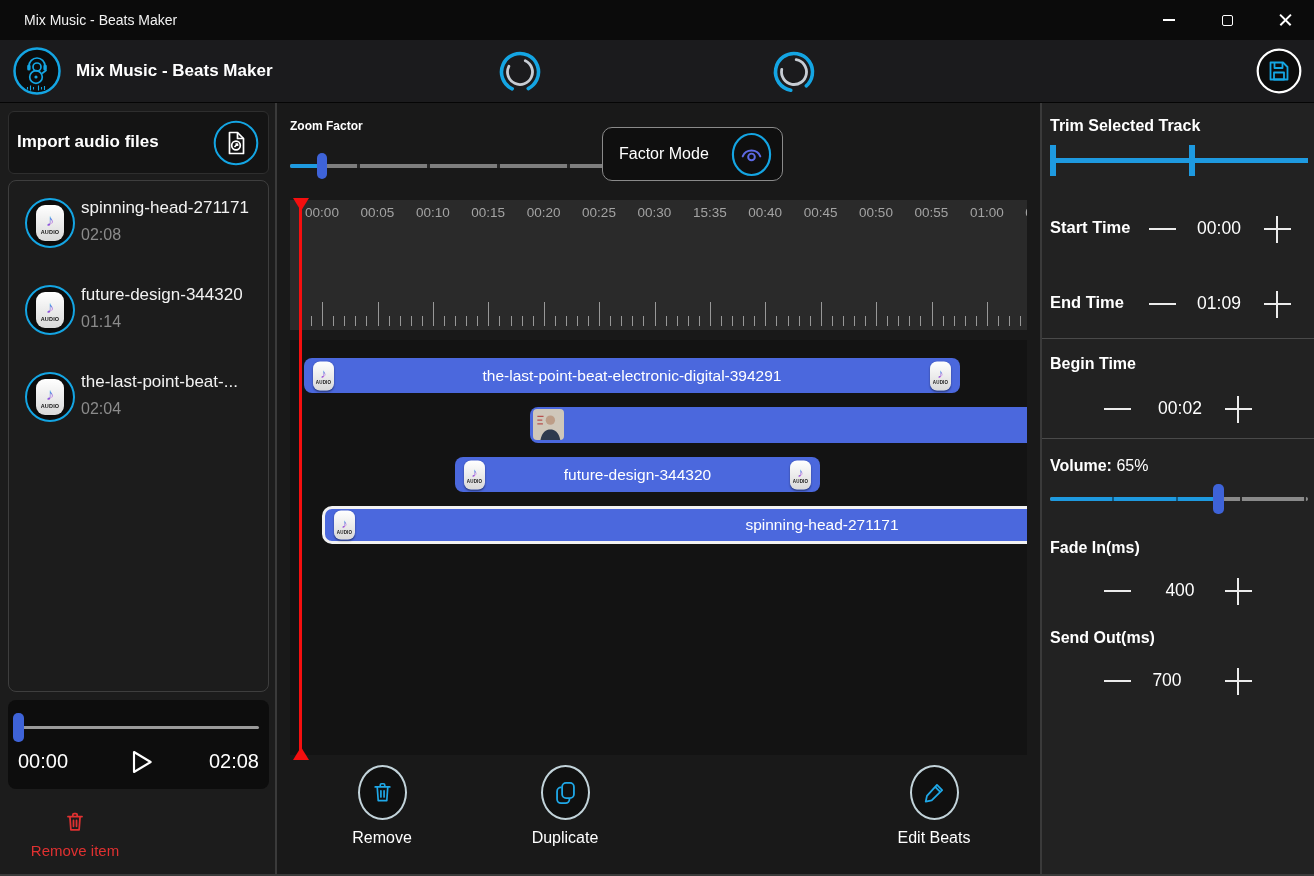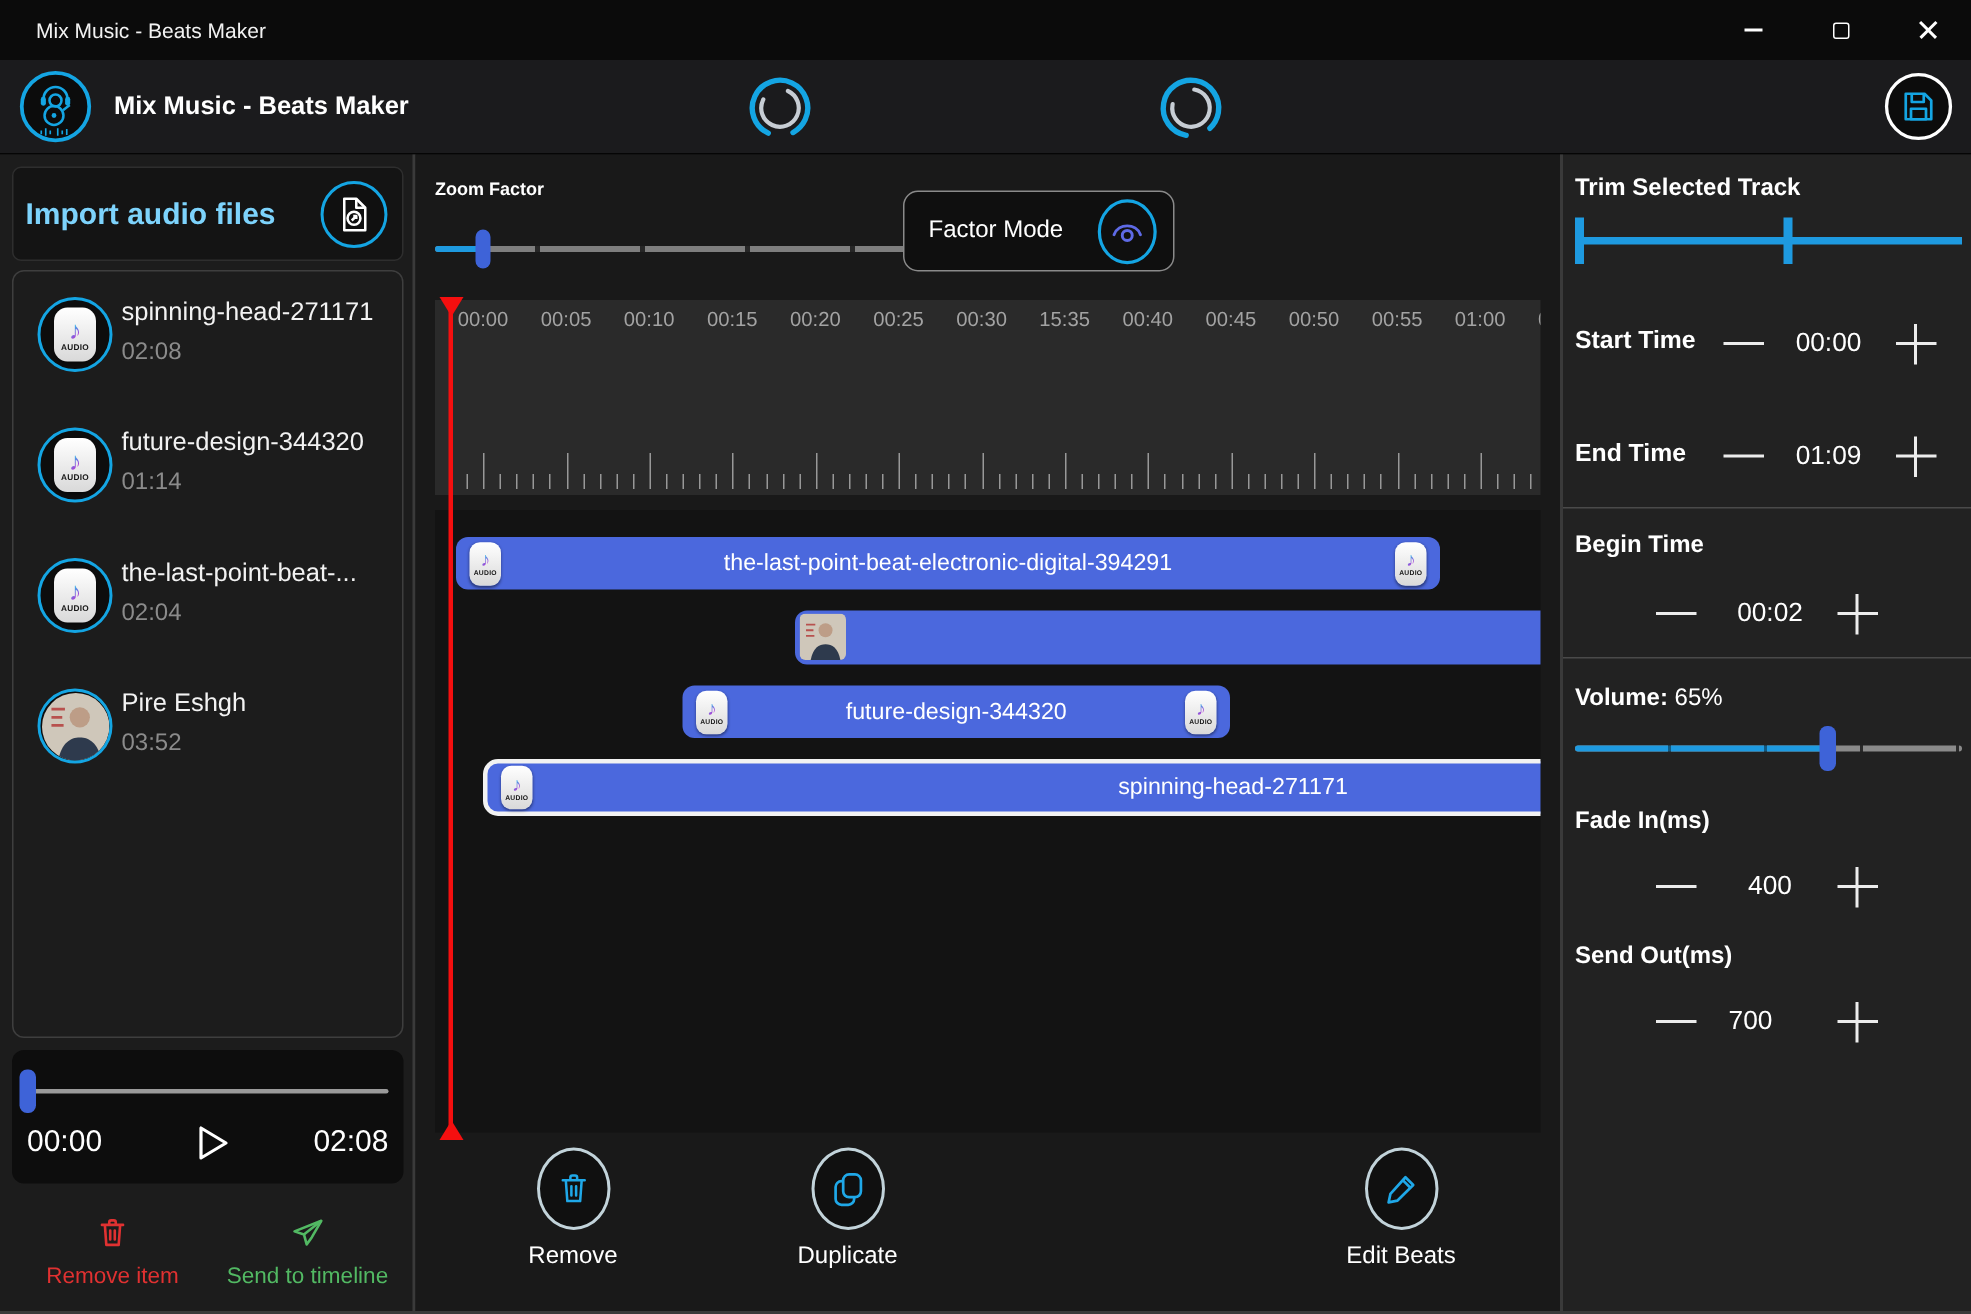--- a/index.html
+++ b/index.html
@@ -22,21 +22,21 @@
   .header { position:absolute; left:0; top:40px; width:1314px; height:63px; background:#1b1b1d; border-bottom:1px solid #050505; }
   .logo { position:absolute; left:12px; top:6px; width:50px; height:50px; }
   .app-title { position:absolute; left:76px; top:21px; font-size:17px; font-weight:700; color:#fff; }
   .spinner { position:absolute; top:9px; width:46px; height:46px; }
   .spinner.s1 { left:497px; } .spinner.s2 { left:771px; }
   .save-btn { position:absolute; left:1256px; top:8px; width:46px; height:46px; background:transparent; border:none; cursor:pointer; }
 
   
   .sidebar { position:absolute; left:0; top:103px; width:277px; height:773px; background:#1c1c1c; border-right:2px solid #3a3a3a; }
   .import-box { position:absolute; left:8px; top:8px; width:261px; height:63px; background:#141414; border:1px solid #2e2e2e; border-radius:6px; }
-  .import-label { position:absolute; left:8px; top:20px; font-size:20px; font-weight:700; color:#7dd3fc; }
+  .import-label { position:absolute; left:8px; top:20px; font-size:17px; font-weight:700; color:#ffffff; }
   .import-btn { position:absolute; right:9px; top:8px; width:46px; height:46px; background:transparent; border:none; cursor:pointer; }
   .files-panel { position:absolute; left:8px; top:77px; width:261px; height:512px; border:1px solid #3e3e3e; border-radius:8px; }
   .file-item { position:absolute; left:0; width:259px; height:76px; cursor:pointer; }
   .file-ring { position:absolute; left:16px; top:3px; width:50px; height:50px; border-radius:50%; border:2.5px solid #14a5e3; background:#0d0d0d; display:flex; align-items:center; justify-content:center; overflow:hidden; }
   .avatar-ring { padding:0; }
   .avatar-ring svg { width:45px; height:45px; border-radius:50%; }
   .file-name { position:absolute; left:72px; top:3px; font-size:17px; color:#f2f2f2; white-space:nowrap; }
   .file-dur { position:absolute; left:72px; top:31px; font-size:16px; color:#8b8b8b; }
 
   .badge { position:relative; display:flex; flex-direction:column; align-items:center; justify-content:center; background:linear-gradient(180deg,#ffffff,#d9d9d9); box-shadow:0 1px 2px rgba(0,0,0,.45); }
@@ -226,34 +226,20 @@
         <span class="file-ring">
           <span class="badge badge-lg">
             <span class="note">♪</span>
             <span class="audio-lb">AUDIO</span>
           </span>
         </span>
         <span class="file-name">the-last-point-beat-...</span>
         <span class="file-dur">02:04</span>
       </div>
 
-      <div class="file-item" style="top:275px">
-        <span class="file-ring avatar-ring">
-          <svg viewBox="0 0 50 50">
-            <rect width="50" height="50" fill="#cfc7ba"></rect>
-            <g stroke="#b23434" stroke-width="2" opacity="0.8">
-              <path d="M7 12h10M7 18h8M7 24h9"></path>
-            </g>
-            <circle cx="28" cy="18" r="7.5" fill="#bd9d87"></circle>
-            <path d="M12 50c2.5-13 9-17 16-17s13.5 4 16 17z" fill="#2e3a4d"></path>
-          </svg>
-        </span>
-        <span class="file-name">Pire Eshgh</span>
-        <span class="file-dur">03:52</span>
-      </div>
     </div>
 
     <div class="player-box">
       <div class="player-track"></div>
       <div class="player-thumb"></div>
       <span class="player-time pt-cur">00:00</span>
       <button class="player-play">
         <svg viewBox="0 0 24 24" width="32" height="32">
           <path d="M7.5 4.5v15l12.5-7.5z" fill="none" stroke="#ffffff" stroke-width="1.6" stroke-linejoin="round"></path>
         </svg>
@@ -263,29 +249,20 @@
 
     <button class="side-action act-remove">
       <svg viewBox="0 0 24 24" width="26" height="26">
         <g fill="none" stroke="#e03131" stroke-width="1.6" stroke-linecap="round" stroke-linejoin="round">
           <path d="M5.5 7h13M10 7V5.4c0-.7.5-1.2 1.2-1.2h1.6c.7 0 1.2.5 1.2 1.2V7M7.3 7l.9 12.3h7.6L16.7 7M10.6 10.5v5.5M13.4 10.5v5.5"></path>
         </g>
       </svg>
       <span class="lbl">Remove item</span>
     </button>
 
-    <button class="side-action act-send">
-      <svg viewBox="0 0 24 24" width="26" height="26">
-        <g fill="none" stroke="#52b963" stroke-width="1.6" stroke-linejoin="round">
-          <path d="M20.5 4.5L4 11l5.8 1.9L11.5 19l3.2-4.4 5.8-10.1z"></path>
-          <path d="M9.8 12.9l10.7-8.4"></path>
-        </g>
-      </svg>
-      <span class="lbl">Send to timeline</span>
-    </button>
   </aside>
 
   <main class="main">
 
     <span class="zoom-label">Zoom Factor</span>
     <div class="zoom-slider">
       <div class="zoom-track"></div>
       <div class="zoom-fill" style="width: 31.5px;"></div>
       <div class="zoom-thumb" style="left: 26.5px;"></div>
     </div>

